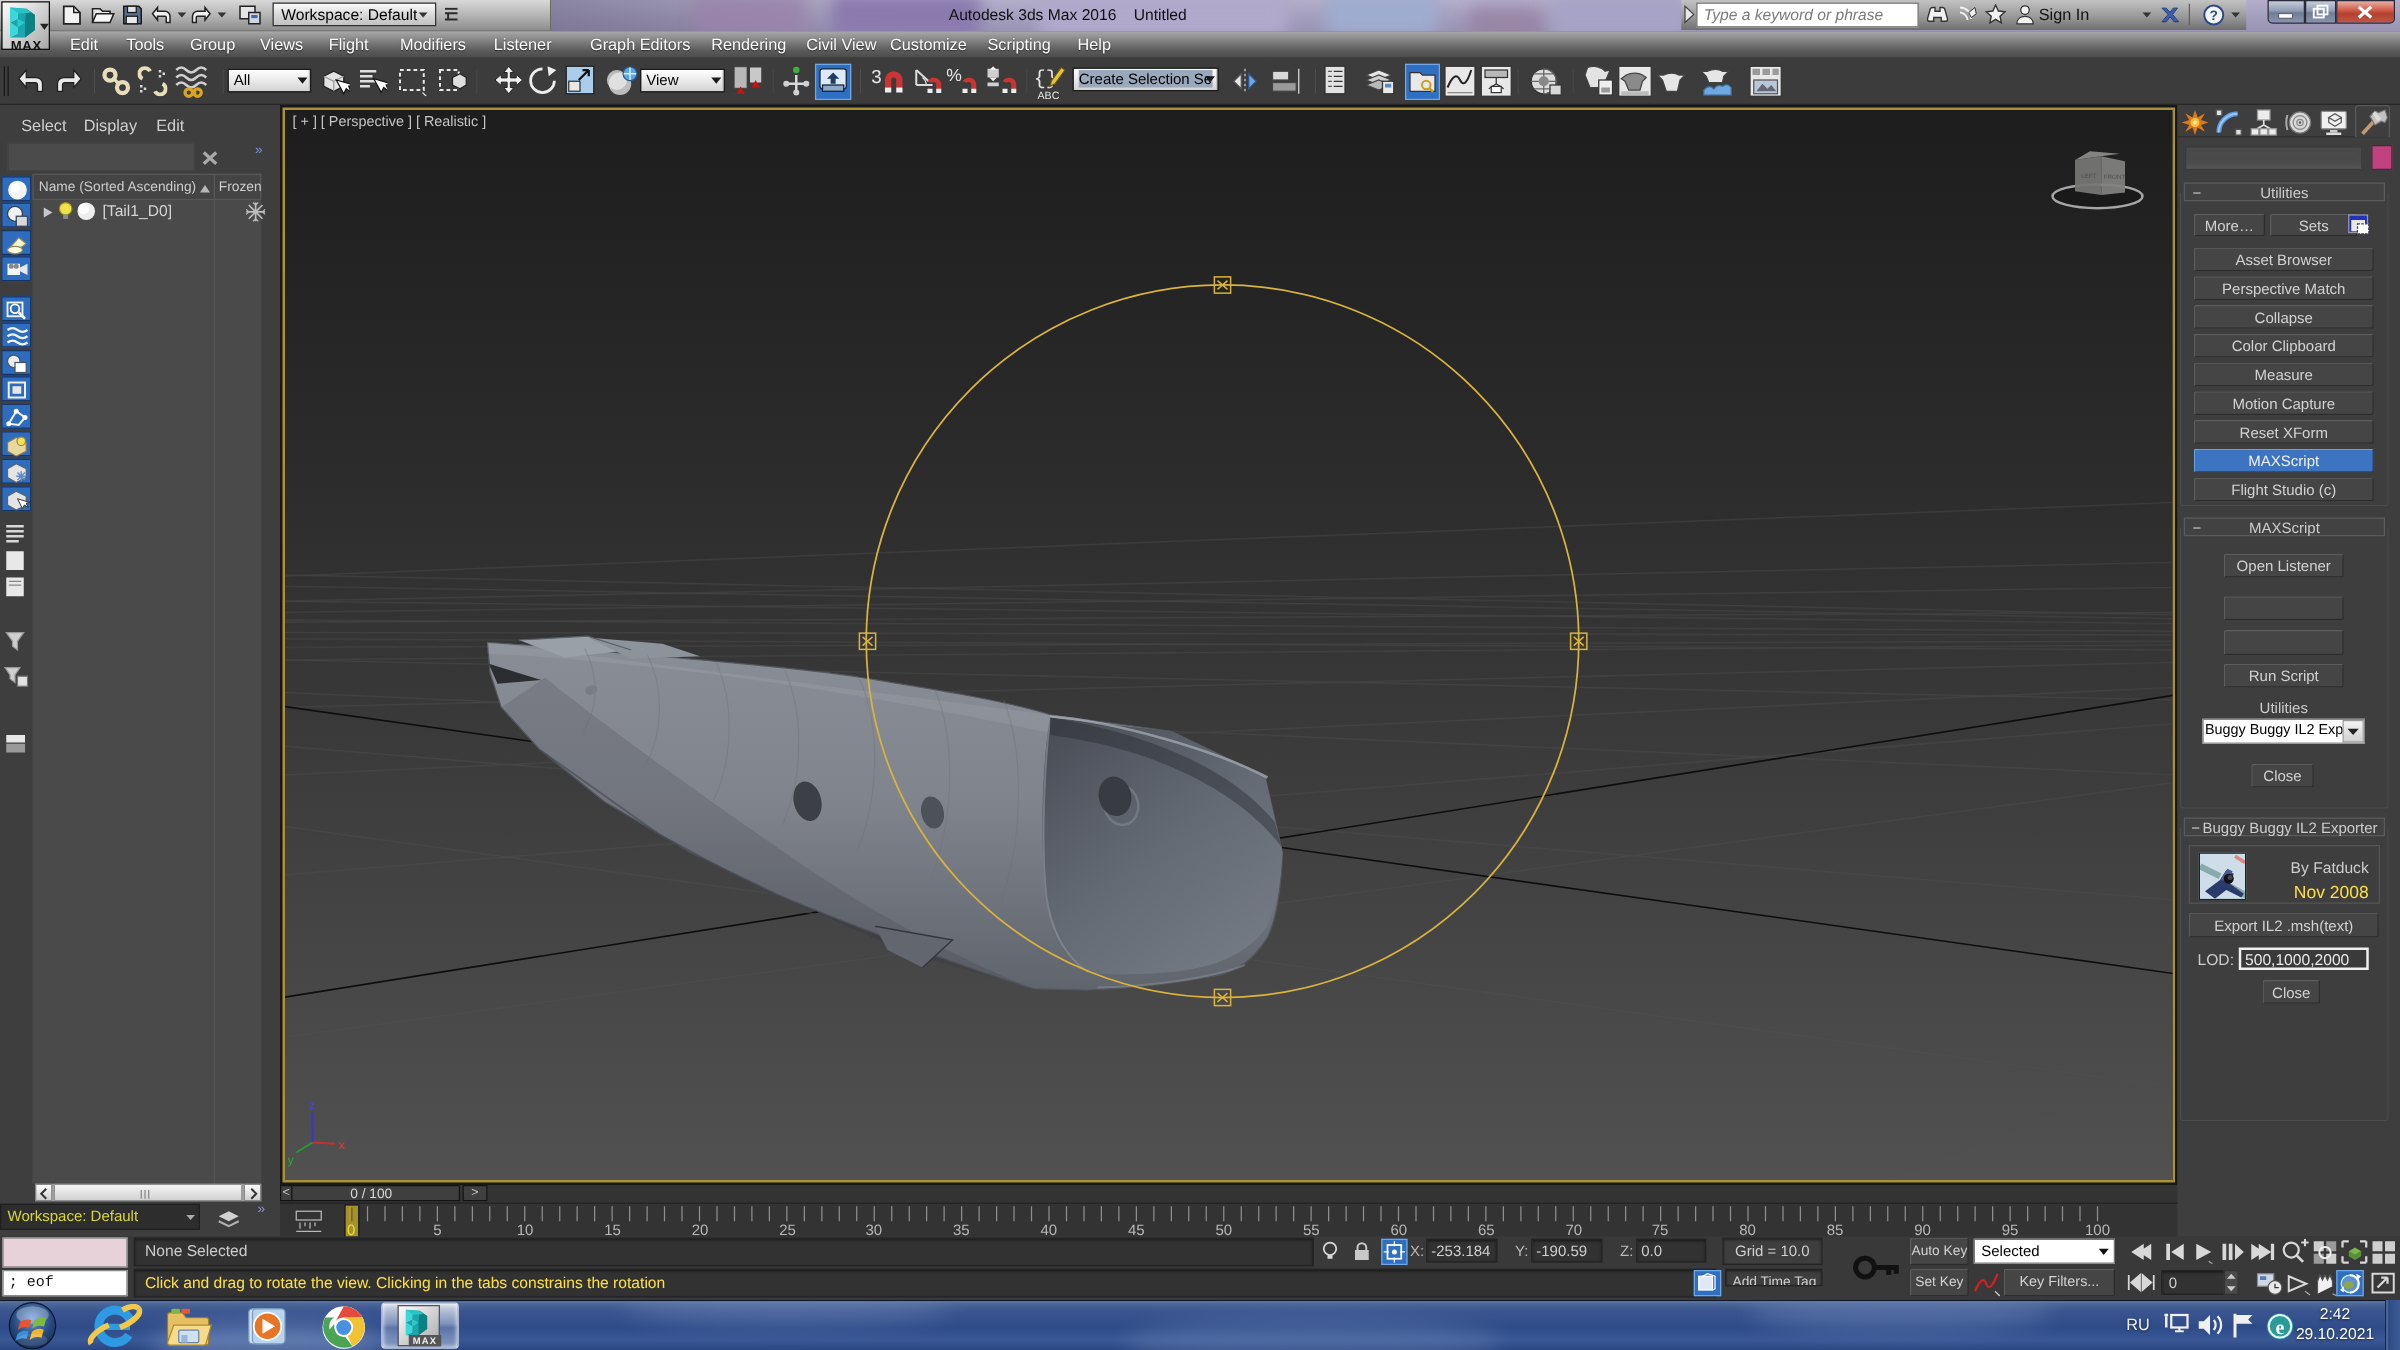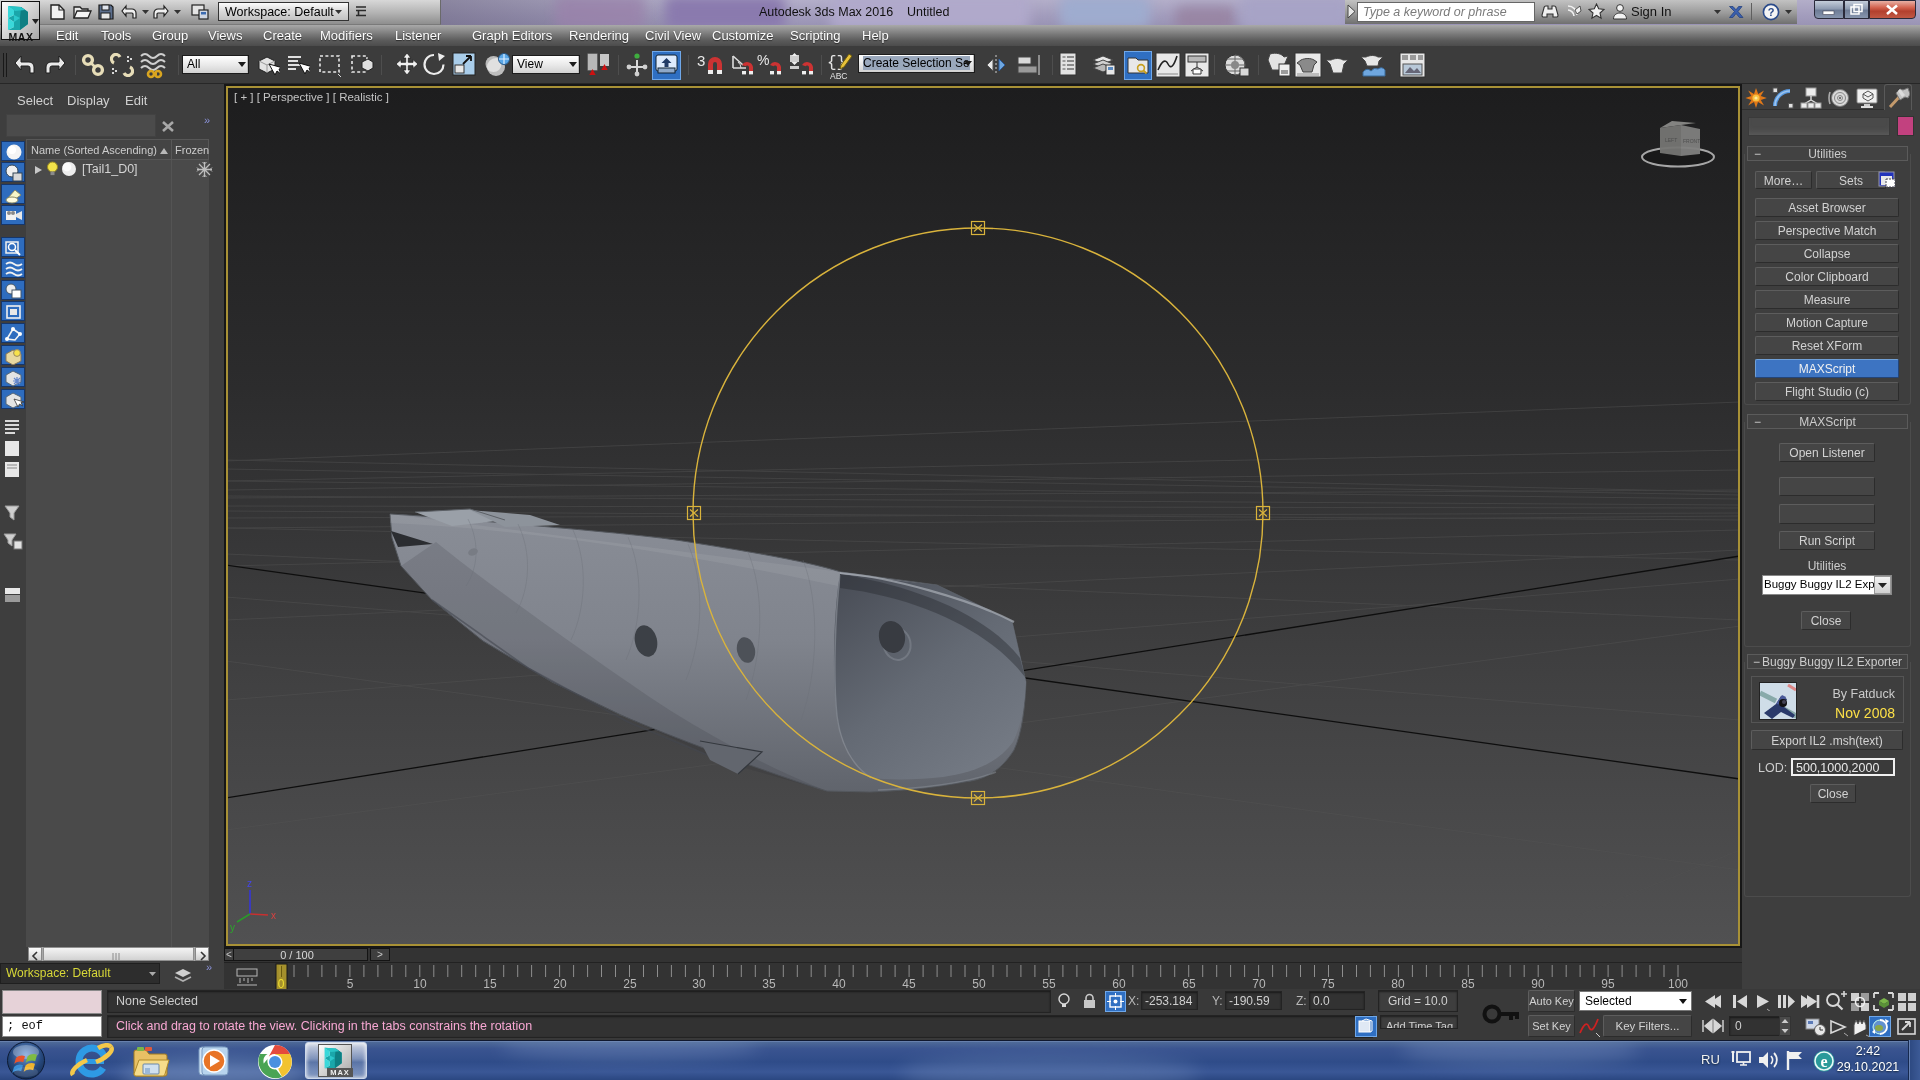--- a/index.html
+++ b/index.html
@@ -183,21 +183,21 @@
         <rect x="9" y="3.5" width="8" height="7" fill="none" stroke="#fff" stroke-width="1.5"></rect>
       </svg></div>
   <div class="winbtn" style="left:1869px;width:47px;border-radius:0 0 4px 0;background:linear-gradient(#e8b0a4,#d2604c 40%,#b3402e 60%,#c05844);"><svg width="45" height="17">
         <path d="M17 4.5l10 8.5M27 4.5l-10 8.5" stroke="#fff" stroke-width="2.6"></path>
       </svg></div>
   <div class="abs" id="menubar">
     <div class="mitem" style="left:56px;">Edit</div>
     <div class="mitem" style="left:101px;">Tools</div>
     <div class="mitem" style="left:152px;">Group</div>
     <div class="mitem" style="left:208px;">Views</div>
-    <div class="mitem" style="left:263px;">Create</div>
+    <div class="mitem" style="left:263px;">Flight</div>
     <div class="mitem" style="left:320px;">Modifiers</div>
     <div class="mitem" style="left:395px;">Listener</div>
     <div class="mitem" style="left:472px;">Graph Editors</div>
     <div class="mitem" style="left:569px;">Rendering</div>
     <div class="mitem" style="left:645px;">Civil View</div>
     <div class="mitem" style="left:712px;">Customize</div>
     <div class="mitem" style="left:790px;">Scripting</div>
     <div class="mitem" style="left:862px;">Help</div>
   </div>
   <div class="abs" id="toolbar">
@@ -958,21 +958,21 @@
         <path d="M4 12v5M8 12v3M12 12v5M16 12v3" stroke="#b8b8b8"></path>
         <path d="M1 19h20" stroke="#b8b8b8"></path>
       </svg>
   </div>
   <div class="abs" id="statusbar">
     <div class="abs" style="left:2px;top:1px;width:100px;height:24px;background:#e6d2d8;border:1px solid #8a8a8a;"></div>
     <div class="abs" style="left:2px;top:27px;width:100px;height:21px;background:#ffffff;border:1px solid #8a8a8a;color:#111;font-family:'Liberation Mono',monospace;font-size:12px;padding:2px 0 0 4px;">; eof</div>
     <div class="abs darkfield" style="left:107px;top:1px;width:944px;height:23px;"></div>
     <div class="abs" style="left:116px;top:5px;color:#cccccc;font-size:12.5px;">None Selected</div>
     <div class="abs darkfield" style="left:107px;top:26px;width:1266px;height:23px;"></div>
-    <div class="abs" style="left:116px;top:30px;color:#f9a8d4;font-size:12.5px;">Click and drag to rotate the view.  Clicking in the tabs constrains the rotation</div>
+    <div class="abs" style="left:116px;top:30px;color:#fde047;font-size:12.5px;">Click and drag to rotate the view.  Clicking in the tabs constrains the rotation</div>
 
     <svg class="abs" style="left:1056px;top:3px" width="16" height="19">
         <circle cx="8" cy="7" r="5" fill="none" stroke="#d8d8d8" stroke-width="1.4"></circle>
         <path d="M6 12h4v3H6z" fill="#d8d8d8"></path>
       </svg>
     <svg class="abs" style="left:1082px;top:4px" width="15" height="17">
         <rect x="2" y="7" width="11" height="8" fill="#c8c8c8"></rect>
         <path d="M4 7V5a3.5 3.5 0 0 1 7 0v2" fill="none" stroke="#c8c8c8" stroke-width="1.6"></path>
       </svg>
     <div class="abs" style="left:1105px;top:2px;width:21px;height:21px;background:#2f6fc2;border:1px solid #6fa7e8;"><svg width="19" height="19">

